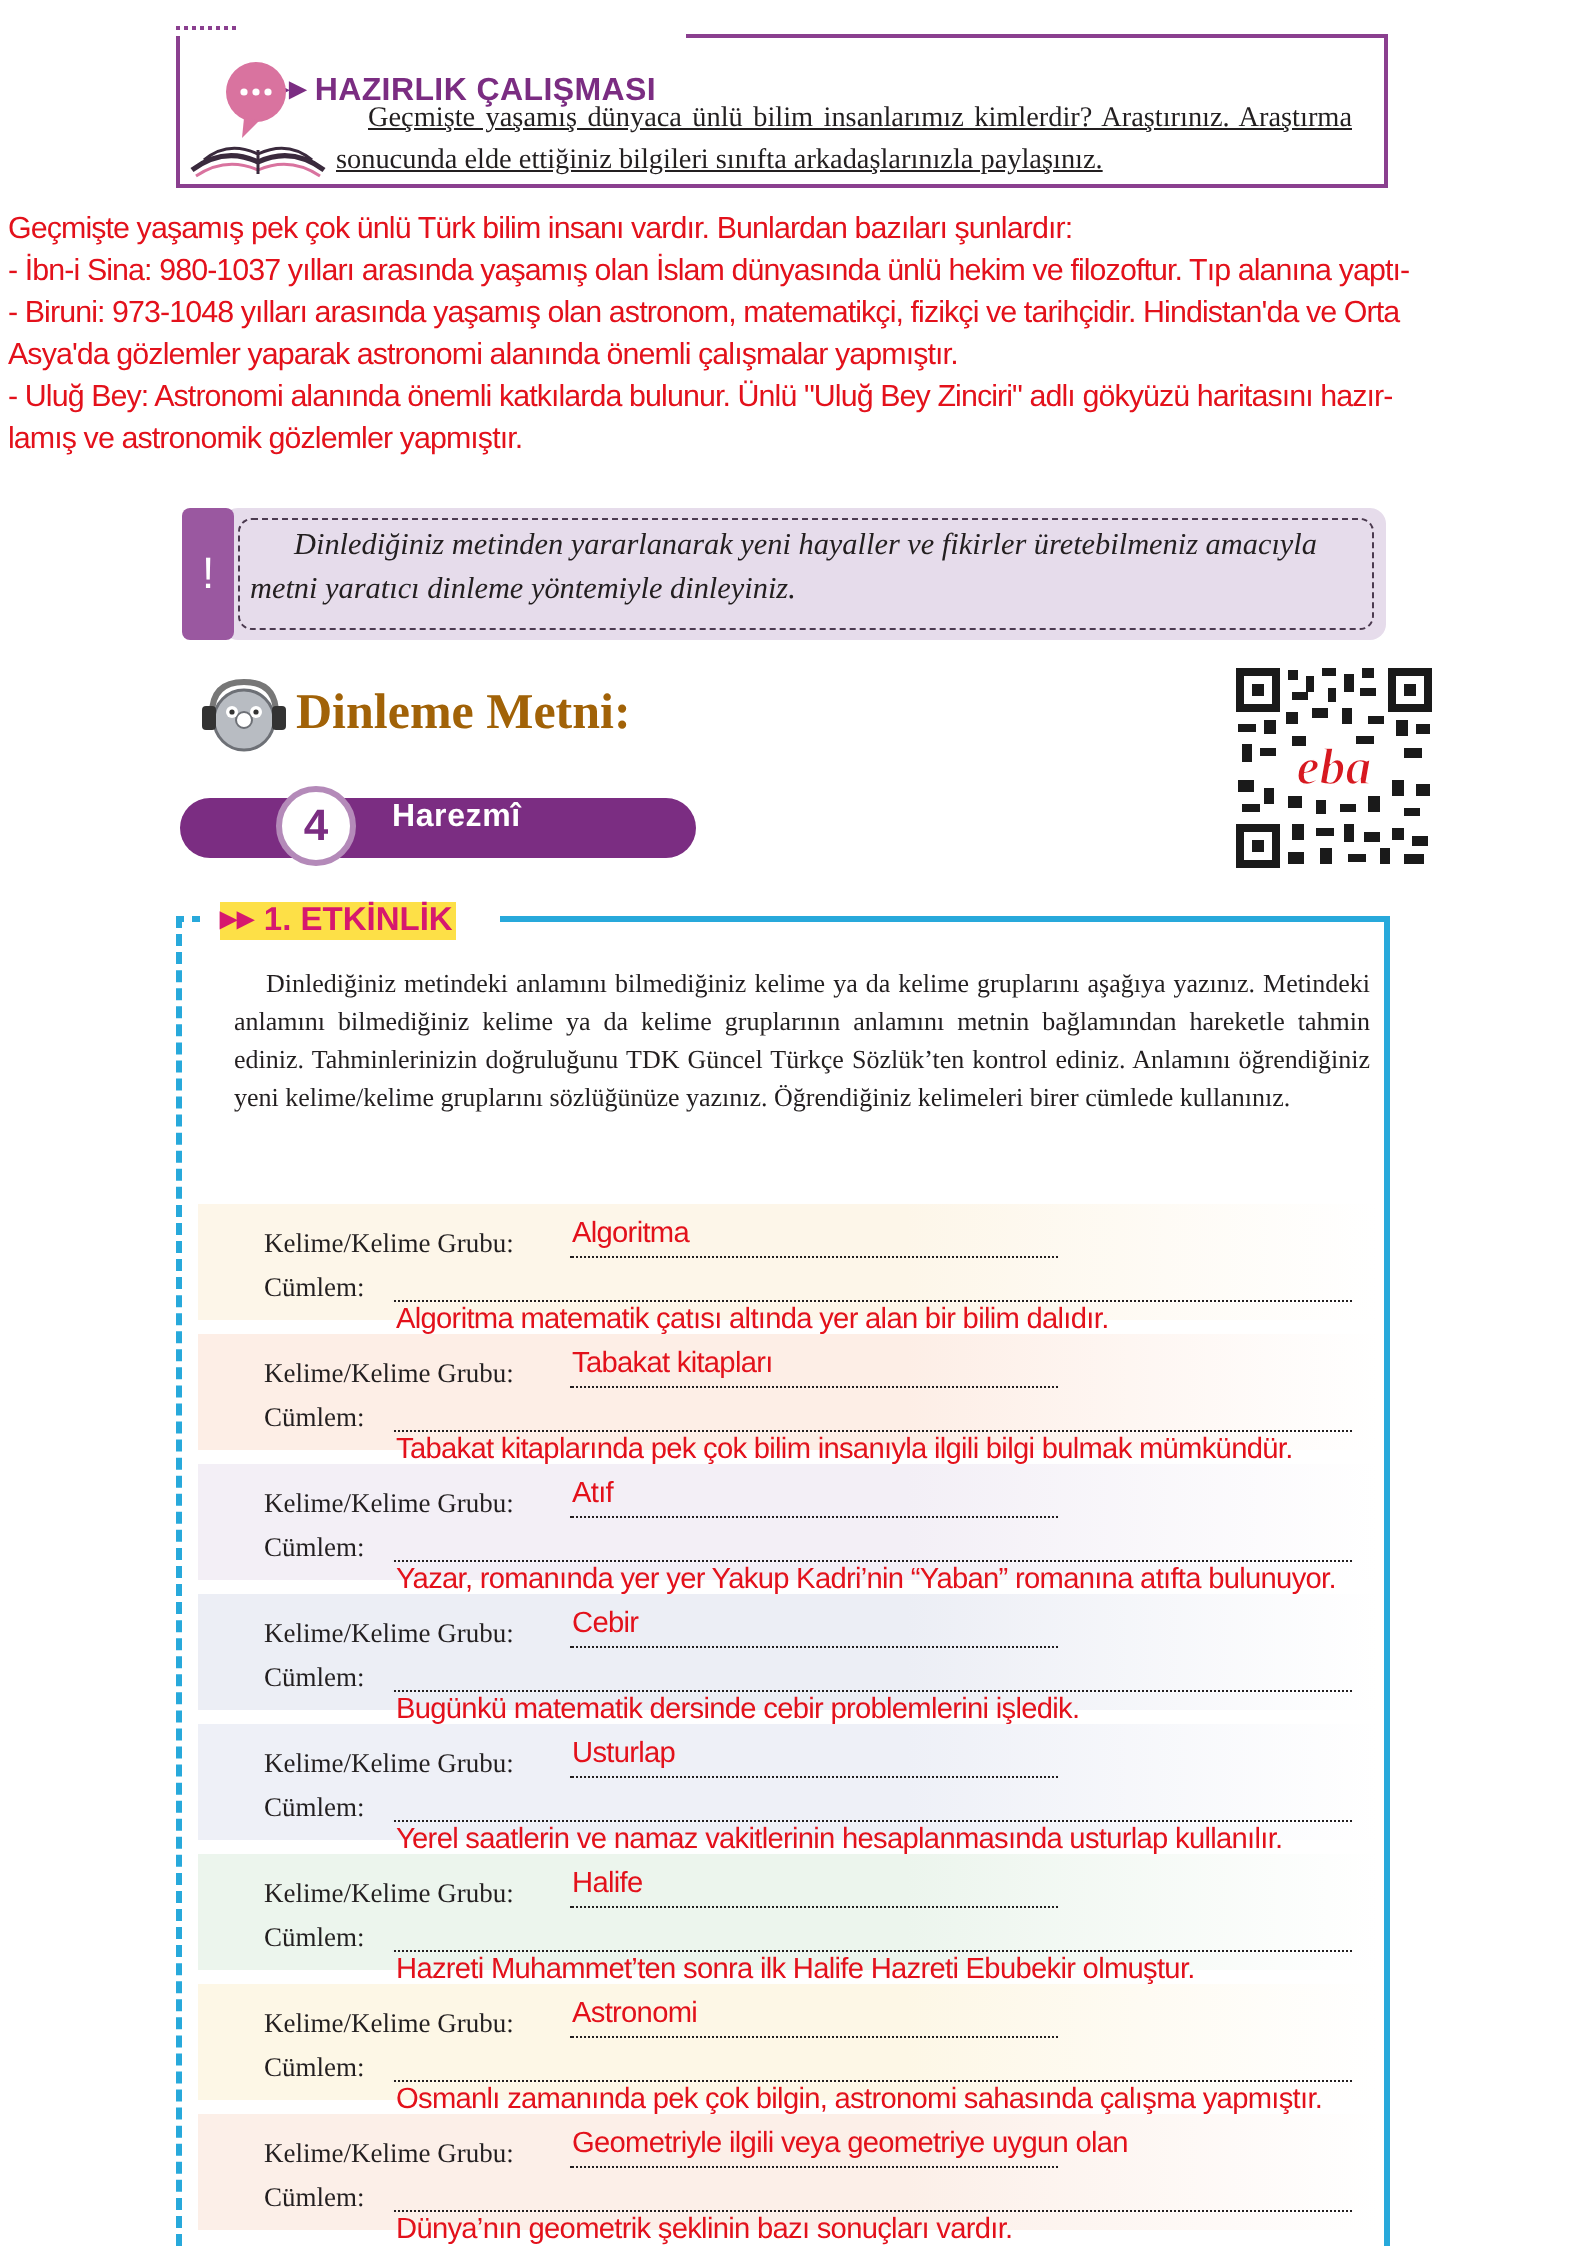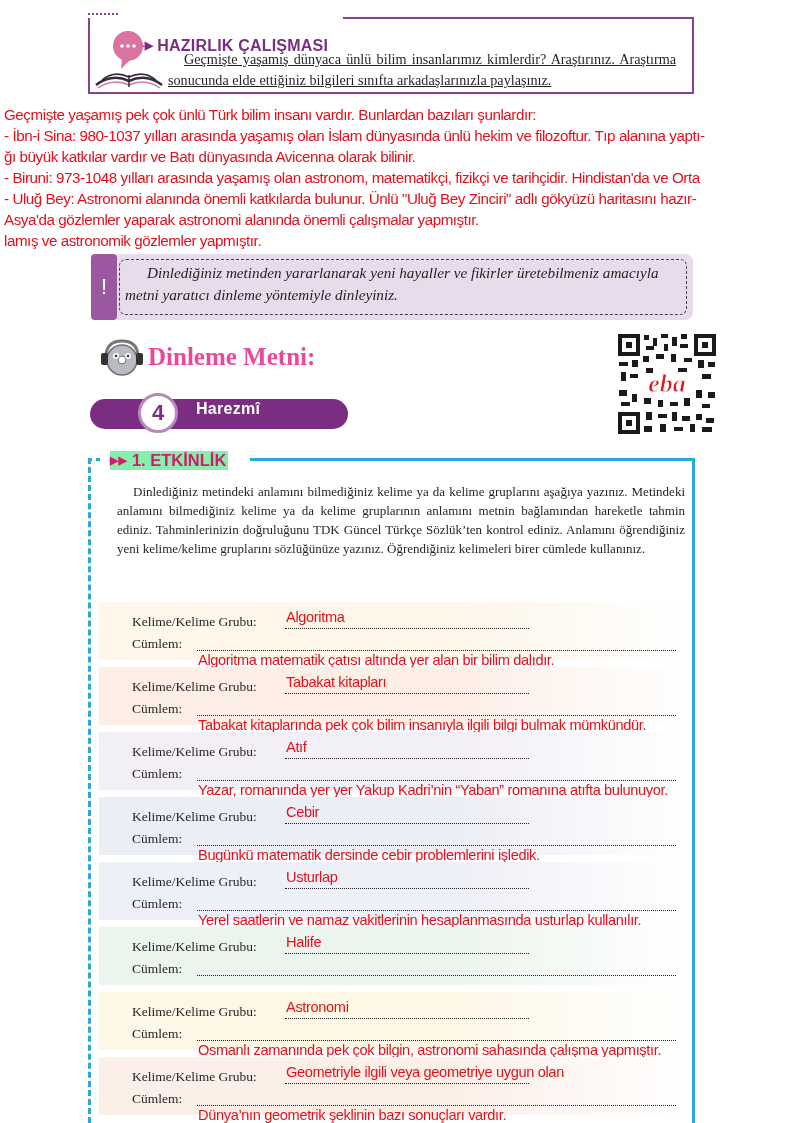--- a/index.html
+++ b/index.html
@@ -32,39 +32,39 @@
   .info-panel { position: absolute; left: 20px; top: 0; right: 0; height: 66px; background: #e6dceb; border-radius: 8px; }
   .info-dashed { position: absolute; left: 28px; top: 5px; right: 6px; height: 56px;
     border: 1.3px dashed #4b3a4f; border-radius: 7px; }
   .info-text { position: absolute; left: 34px; top: 8px; right: 10px; font-style: italic; font-size: 15.2px; line-height: 22px; }
   .info-text .indent { display: inline-block; width: 22px; }
 
   
   .listen { position: absolute; left: 98px; top: 337px; height: 40px; }
   .listen-icon { position: absolute; left: 0; top: 0; width: 48px; height: 40px; }
   .listen-title { position: absolute; left: 50px; top: 6px; white-space: nowrap; font-weight: bold;
-    font-size: 25px; color: #ec4899; }
+    font-size: 25px; color: #a16207; }
 
   .lesson { position: absolute; left: 90px; top: 397px; width: 258px; height: 34px; }
   .lesson-pill { position: absolute; left: 0; top: 2px; width: 258px; height: 30px; background: #7b2d82; border-radius: 15px; }
   .lesson-num { position: absolute; left: 48px; top: -4px; width: 40px; height: 40px; border-radius: 50%;
     background: #fff; border: 3px solid #b48ab9; font-family: "Liberation Sans", sans-serif; font-weight: bold;
     font-size: 22px; color: #7b2d82; display: flex; align-items: center; justify-content: center; }
   .lesson-title { position: absolute; left: 106px; top: 3px; font-family: "Liberation Sans", sans-serif;
     font-weight: bold; font-size: 16px; color: #fff; letter-spacing: 0.3px; }
 
   .qr { position: absolute; left: 616px; top: 332px; width: 102px; height: 104px; text-align: right; }
 
   
   .act-frame-top { position: absolute; left: 250px; top: 458px; width: 445px; height: 3px; background: #28a9db; }
   .act-frame-right { position: absolute; left: 692px; top: 458px; width: 3px; height: 665px; background: #28a9db; }
   .act-frame-left { position: absolute; left: 88px; top: 458px; width: 0; height: 665px; border-left: 3px dashed #28a9db; }
   .act-frame-topleft { position: absolute; left: 88px; top: 458px; width: 12px; height: 0; border-top: 3px dotted #28a9db; }
   .act-title { position: absolute; left: 110px; top: 451px; font-family: "Liberation Sans", sans-serif; font-weight: bold;
-    font-size: 16.5px; color: #d6186e; background: #86efac; padding-right: 2px; white-space: nowrap; }
+    font-size: 16.5px; color: #d6186e; background: #fde047; padding-right: 2px; white-space: nowrap; }
   .act-title .arrows { font-size: 11px; margin-right: 5px; vertical-align: 2px; }
   .act-text { position: absolute; left: 117px; top: 482px; width: 568px; font-size: 13px; line-height: 19px; text-align: justify; }
   .act-text .indent { display: inline-block; width: 16px; }
 
   .rows { position: absolute; left: 99px; top: 602px; width: 548px; }
   .row { position: relative; height: 58px; margin-bottom: 7px; }
   .row-bg { position: absolute; left: 0; top: 0; width: 590px; height: 58px; }
   .line { position: absolute; left: 33px; white-space: nowrap; font-size: 13.5px; }
   .line1 { top: 12px; }
   .line2 { top: 34px; }
@@ -97,24 +97,23 @@
       <path d="M8 51 Q20 41 35 48 Q50 41 62 51" stroke="#3a2a3d" stroke-width="1.5" fill="none"></path>
       <line x1="35" y1="46" x2="35" y2="58" stroke="#3a2a3d" stroke-width="1.5"></line>
     </svg>
   </div>
   <p class="prep-text"><span class="indent"></span><span>Geçmişte yaşamış dünyaca ünlü bilim insanlarımız kimlerdir? Araştırınız. Araştırma sonucunda elde ettiğiniz bilgileri sınıfta arkadaşlarınızla paylaşınız.</span></p>
 </section>
 
 <section class="notes">
   <p>Geçmişte yaşamış pek çok ünlü Türk bilim insanı vardır. Bunlardan bazıları şunlardır:</p>
   <p>- İbn-i Sina: 980-1037 yılları arasında yaşamış olan İslam dünyasında ünlü hekim ve filozoftur. Tıp alanına yaptı-</p>
-  <p>ğı büyük katkılar vardır ve Batı dünyasında Avicenna olarak bilinir.</p>
   <p>- Biruni: 973-1048 yılları arasında yaşamış olan astronom, matematikçi, fizikçi ve tarihçidir. Hindistan'da ve Orta</p>
+  <p>Asya'da gözlemler yaparak astronomi alanında önemli çalışmalar yapmıştır.</p>
   <p>- Uluğ Bey: Astronomi alanında önemli katkılarda bulunur. Ünlü "Uluğ Bey Zinciri" adlı gökyüzü haritasını hazır-</p>
-  <p>Asya'da gözlemler yaparak astronomi alanında önemli çalışmalar yapmıştır.</p>
   <p>lamış ve astronomik gözlemler yapmıştır.</p>
 </section>
 
 <section class="info">
   <div class="info-panel"></div>
   <div class="info-bang">!</div>
   <div class="info-dashed"></div>
   <p class="info-text"><span class="indent"></span><span>Dinlediğiniz metinden yararlanarak yeni hayaller ve fikirler üretebilmeniz amacıyla metni yaratıcı dinleme yöntemiyle dinleyiniz.</span></p>
 </section>
 
@@ -265,20 +264,21 @@
     <span class="ans ans2">Yerel saatlerin ve namaz vakitlerinin hesaplanmasında usturlap kullanılır.</span>
   </div>
 
   <div class="row">
     <div class="row-bg" style="background:linear-gradient(90deg,#ecf5ed 0%,#ecf5ed 60%,#ffffff 100%);"></div>
     <div class="line line1"><span class="lbl">Kelime/Kelime Grubu:</span></div>
     <div class="dots dots1"></div>
     <span class="ans ans1">Halife</span>
     <div class="line line2"><span class="lbl">Cümlem:</span></div>
     <div class="dots dots2"></div>
+    <span class="ans ans2">Hazreti Muhammet’ten sonra ilk Halife Hazreti Ebubekir olmuştur.</span>
   </div>
 
   <div class="row">
     <div class="row-bg" style="background:linear-gradient(90deg,#fdf7e6 0%,#fdf7e6 60%,#ffffff 100%);"></div>
     <div class="line line1"><span class="lbl">Kelime/Kelime Grubu:</span></div>
     <div class="dots dots1"></div>
     <span class="ans ans1">Astronomi</span>
     <div class="line line2"><span class="lbl">Cümlem:</span></div>
     <div class="dots dots2"></div>
     <span class="ans ans2">Osmanlı zamanında pek çok bilgin, astronomi sahasında çalışma yapmıştır.</span>

